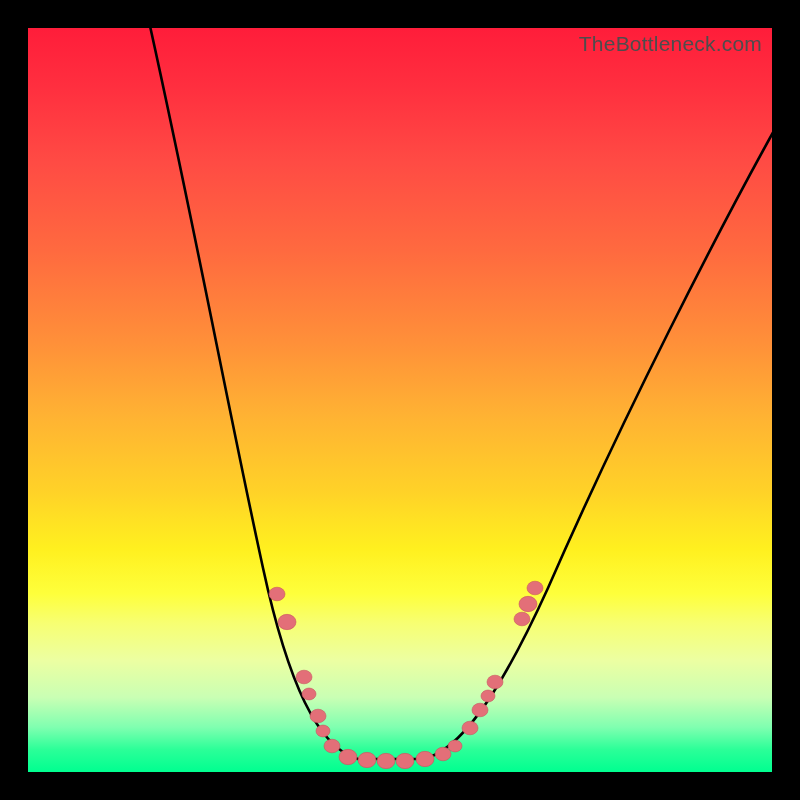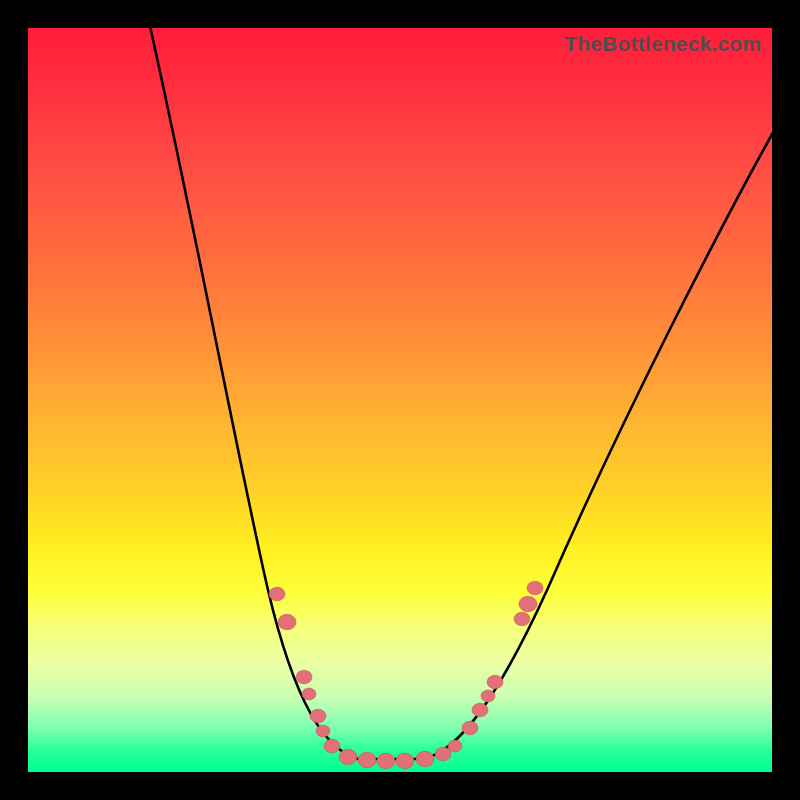--- a/index.html
+++ b/index.html
@@ -48,21 +48,21 @@
       #2bff98 97%,
       #00ff90 100%
     );
   }
   .watermark {
     position: absolute;
     top: 4px;
     right: 10px;
     color: #4d4d4d;
     font-size: 21px;
-    font-weight: 700;
+    font-weight: 400;
     letter-spacing: 0.2px;
     z-index: 5;
   }
   svg.overlay {
     position: absolute;
     inset: 0;
     width: 744px;
     height: 744px;
     z-index: 3;
   }

